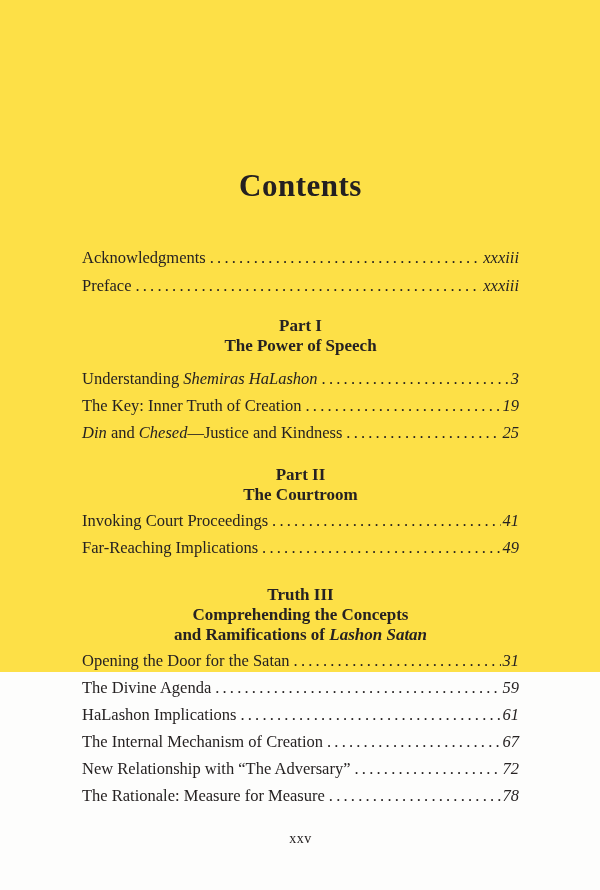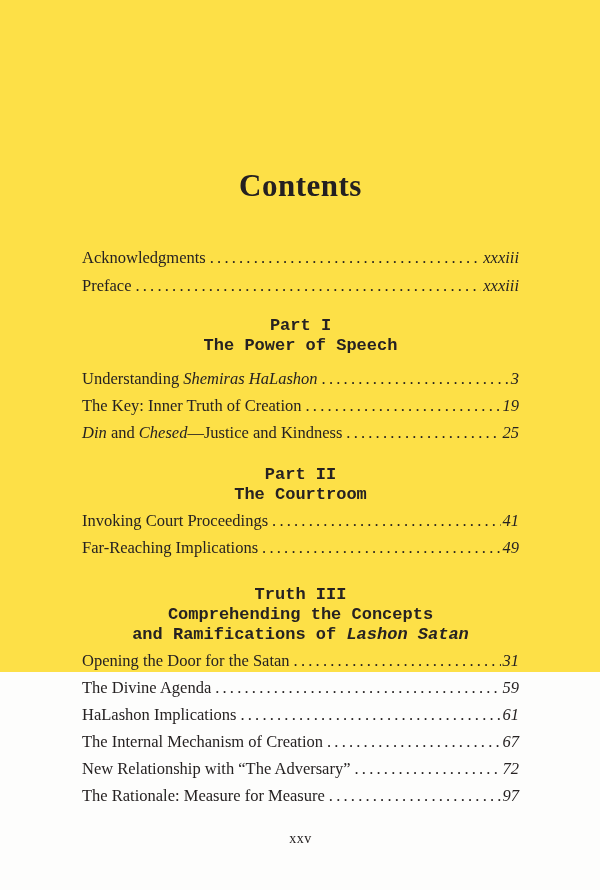--- a/index.html
+++ b/index.html
@@ -55,21 +55,20 @@
     flex: 0 0 auto;
     font-style: italic;
     margin-left: 1px;
   }
 
   .part-heading {
     text-align: center;
     font-weight: bold;
     font-size: 17px;
     line-height: 20px;
-    font-family: Liberation Mono, monospace;
   }
   .ph1 { top: 316px; }
   .ph2 { top: 465px; }
   .ph3 { top: 585px; }
   .ent1 { top: 365px; }
   .ent2 { top: 507px; }
   .ent3 { top: 647px; }
 
   .folio {
     top: 832px;
@@ -164,18 +163,18 @@
         <span class="pg">67</span>
       </div>
       <div class="toc-row">
         <span class="lab"><span>New Relationship with “The Adversary”</span></span>
         <span class="dots">........................................................................................................................</span>
         <span class="pg">72</span>
       </div>
       <div class="toc-row">
         <span class="lab"><span>The Rationale: Measure for Measure</span></span>
         <span class="dots">........................................................................................................................</span>
-        <span class="pg">97</span>
+        <span class="pg">78</span>
       </div>
     </div>
 
   <div class="abs folio">xxv</div>
 </div>
 
 </body></html>

